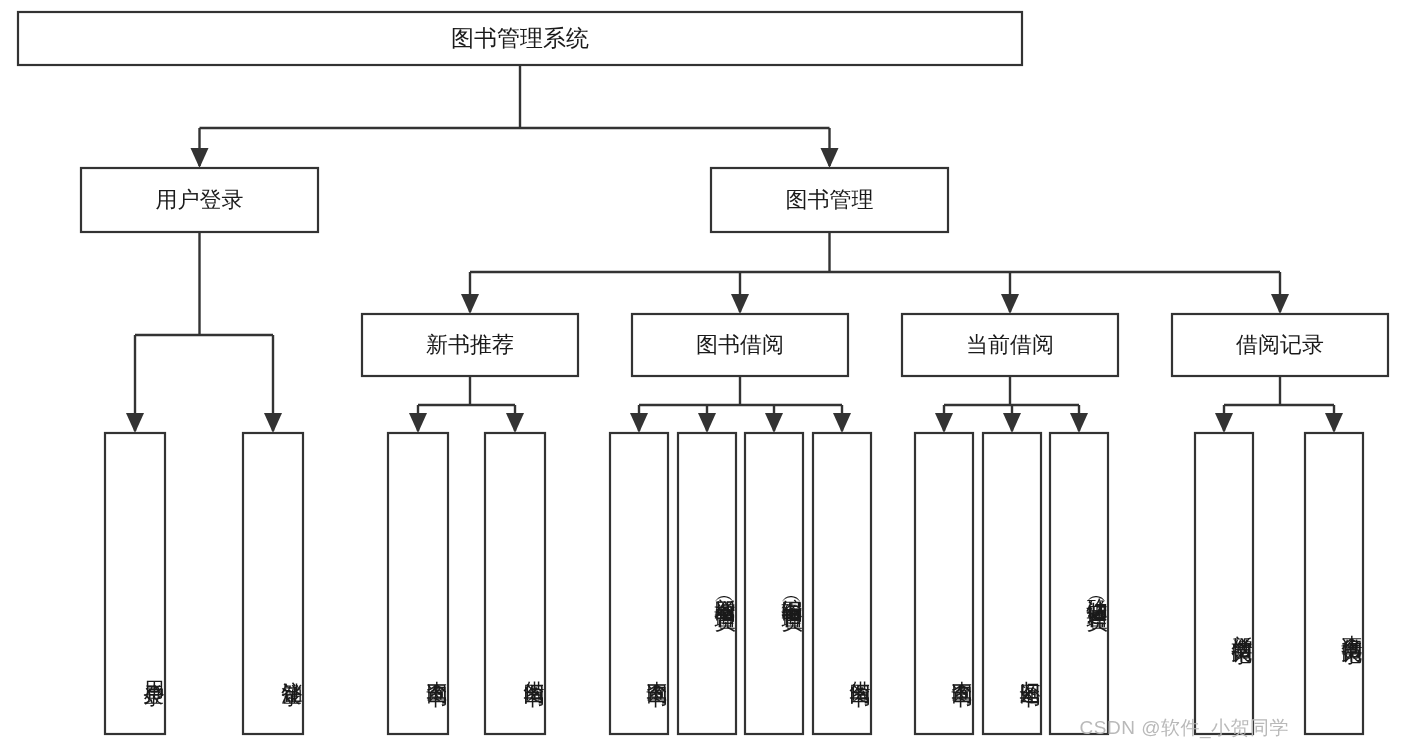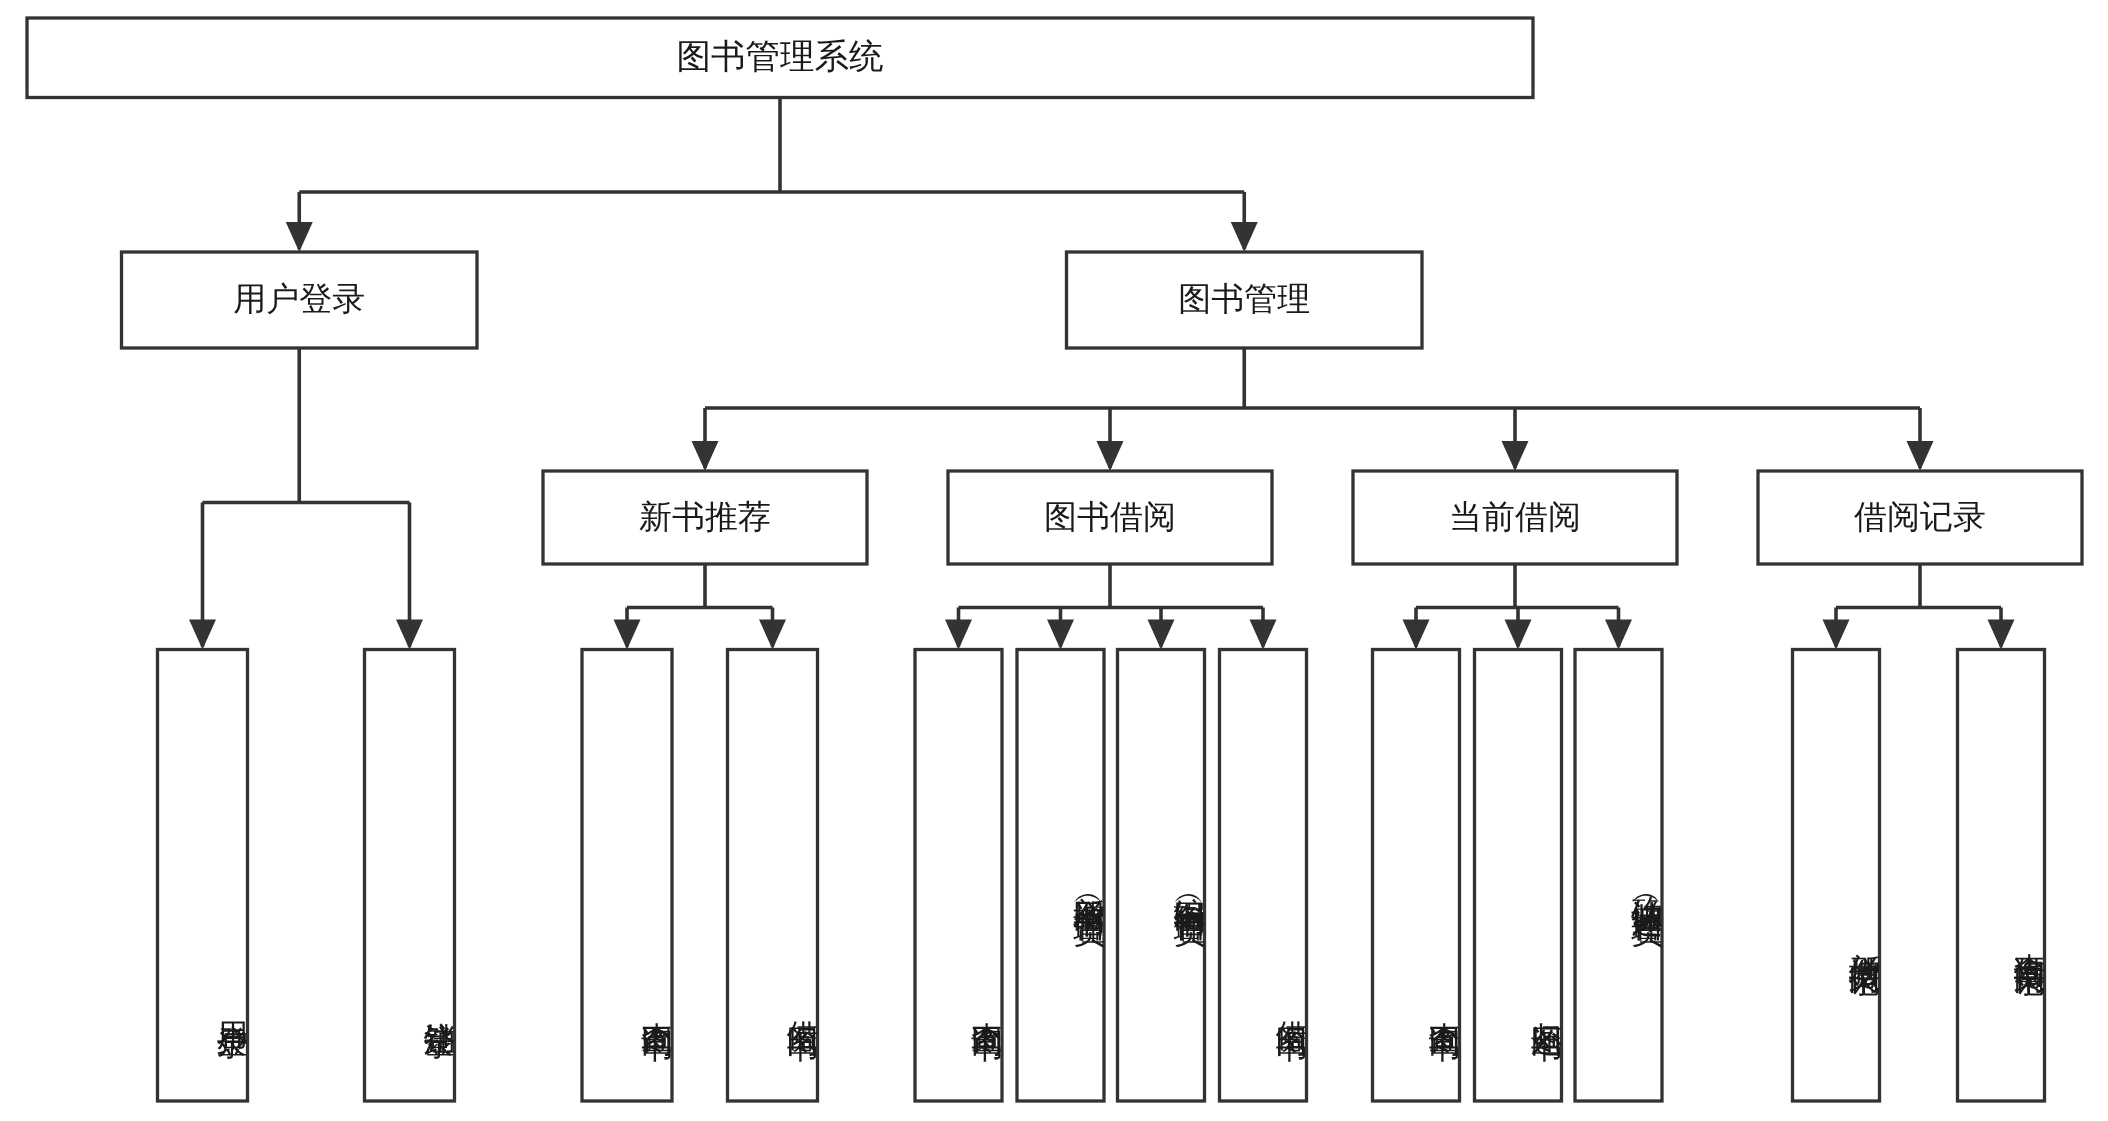--- a/index.html
+++ b/index.html
@@ -223,13 +223,14 @@
       <div class="leaf-label" style="left: 678px; top: 443px; width: 58px; height: 285px; padding-top: 4px;">新增图书（管理员）</div>
       <div class="leaf-label" style="left: 745px; top: 443px; width: 58px; height: 285px; padding-top: 4px;">编辑图书（管理员）</div>
       <div class="leaf-label" style="left: 813px; top: 443px; width: 58px; height: 285px; padding-top: 82px;">借阅图书</div>
       <div class="leaf-label" style="left: 915px; top: 443px; width: 58px; height: 285px; padding-top: 82px;">查询图书</div>
       <div class="leaf-label" style="left: 983px; top: 443px; width: 58px; height: 285px; padding-top: 82px;">归还图书</div>
       <div class="leaf-label" style="left: 1050px; top: 443px; width: 58px; height: 285px; padding-top: 4px;">确认归还（管理员）</div>
       <div class="leaf-label" style="left: 1195px; top: 443px; width: 58px; height: 285px; padding-top: 38px;">新增借阅记录</div>
       <div class="leaf-label" style="left: 1305px; top: 443px; width: 58px; height: 285px; padding-top: 38px;">查询借阅记录</div>
     </div>
 
+  <div class="watermark">CSDN @软件_小贺同学</div>
 </div>
 
 </body></html>

